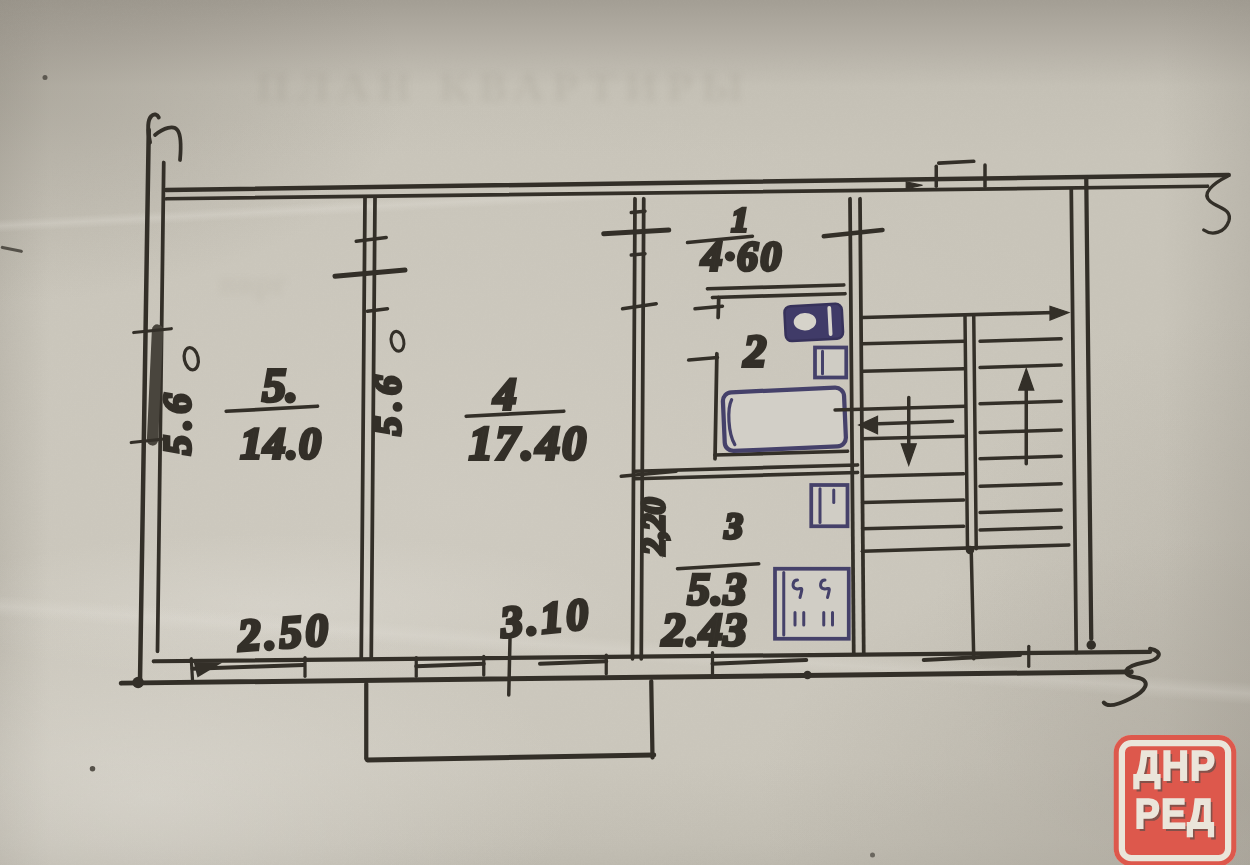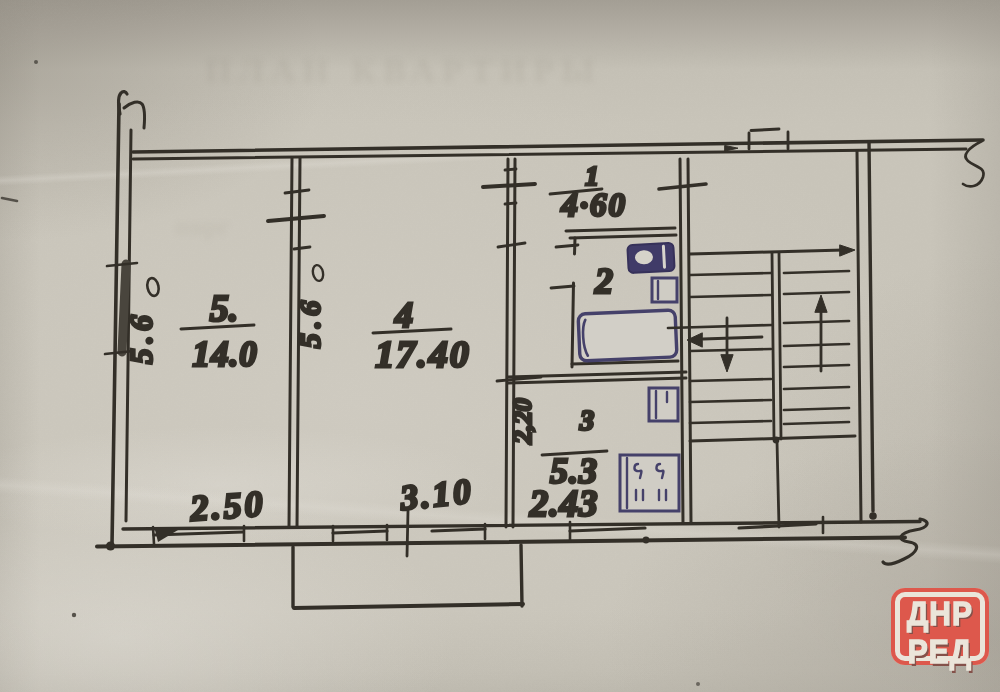--- a/index.html
+++ b/index.html
@@ -5,21 +5,21 @@
   html,body{margin:0;padding:0;}
   .page{position:relative;width:1000px;height:692px;overflow:hidden;
     background:#cac6bb;
     font-family:"Liberation Sans",sans-serif;}
   .shade{position:absolute;left:0;top:0;width:1000px;height:692px;pointer-events:none;}
   .ghost{position:absolute;left:205px;top:52px;width:460px;
     font-family:"Liberation Serif",serif;font-weight:bold;font-size:34px;letter-spacing:7px;
     color:#6e6759;opacity:0.095;filter:blur(3px);}
   .ghost2{position:absolute;left:175px;top:212px;width:200px;height:26px;
     color:#8a8374;opacity:0.10;filter:blur(3px);font-size:26px;font-family:"Liberation Serif",serif;font-weight:bold;}
-  .logo{position:absolute;left:891px;top:588px;width:98px;height:77px;
+  .logo{position:absolute;left:891px;top:588px;width:98px;height:105px;
     background:#dd584c;border-radius:14px;
     box-shadow:inset 0 0 0 4px #dd584c, inset 0 0 0 9px #eae5da;}
   .logo .txt{position:absolute;left:0;top:7px;width:100%;text-align:center;
     font-family:"Liberation Sans",sans-serif;font-weight:bold;font-size:30px;line-height:34px;-webkit-text-stroke:1.3px #ebe5da;
     color:#ebe5da;text-shadow:2px 2px 0 #84514a;letter-spacing:1px;transform:scaleY(1.12);transform-origin:top;}
   svg text{font-family:"Liberation Serif",serif;font-style:italic;font-weight:bold;fill:#35312a;}
 </style>
 </head>
 <body>
 <div class="page">

